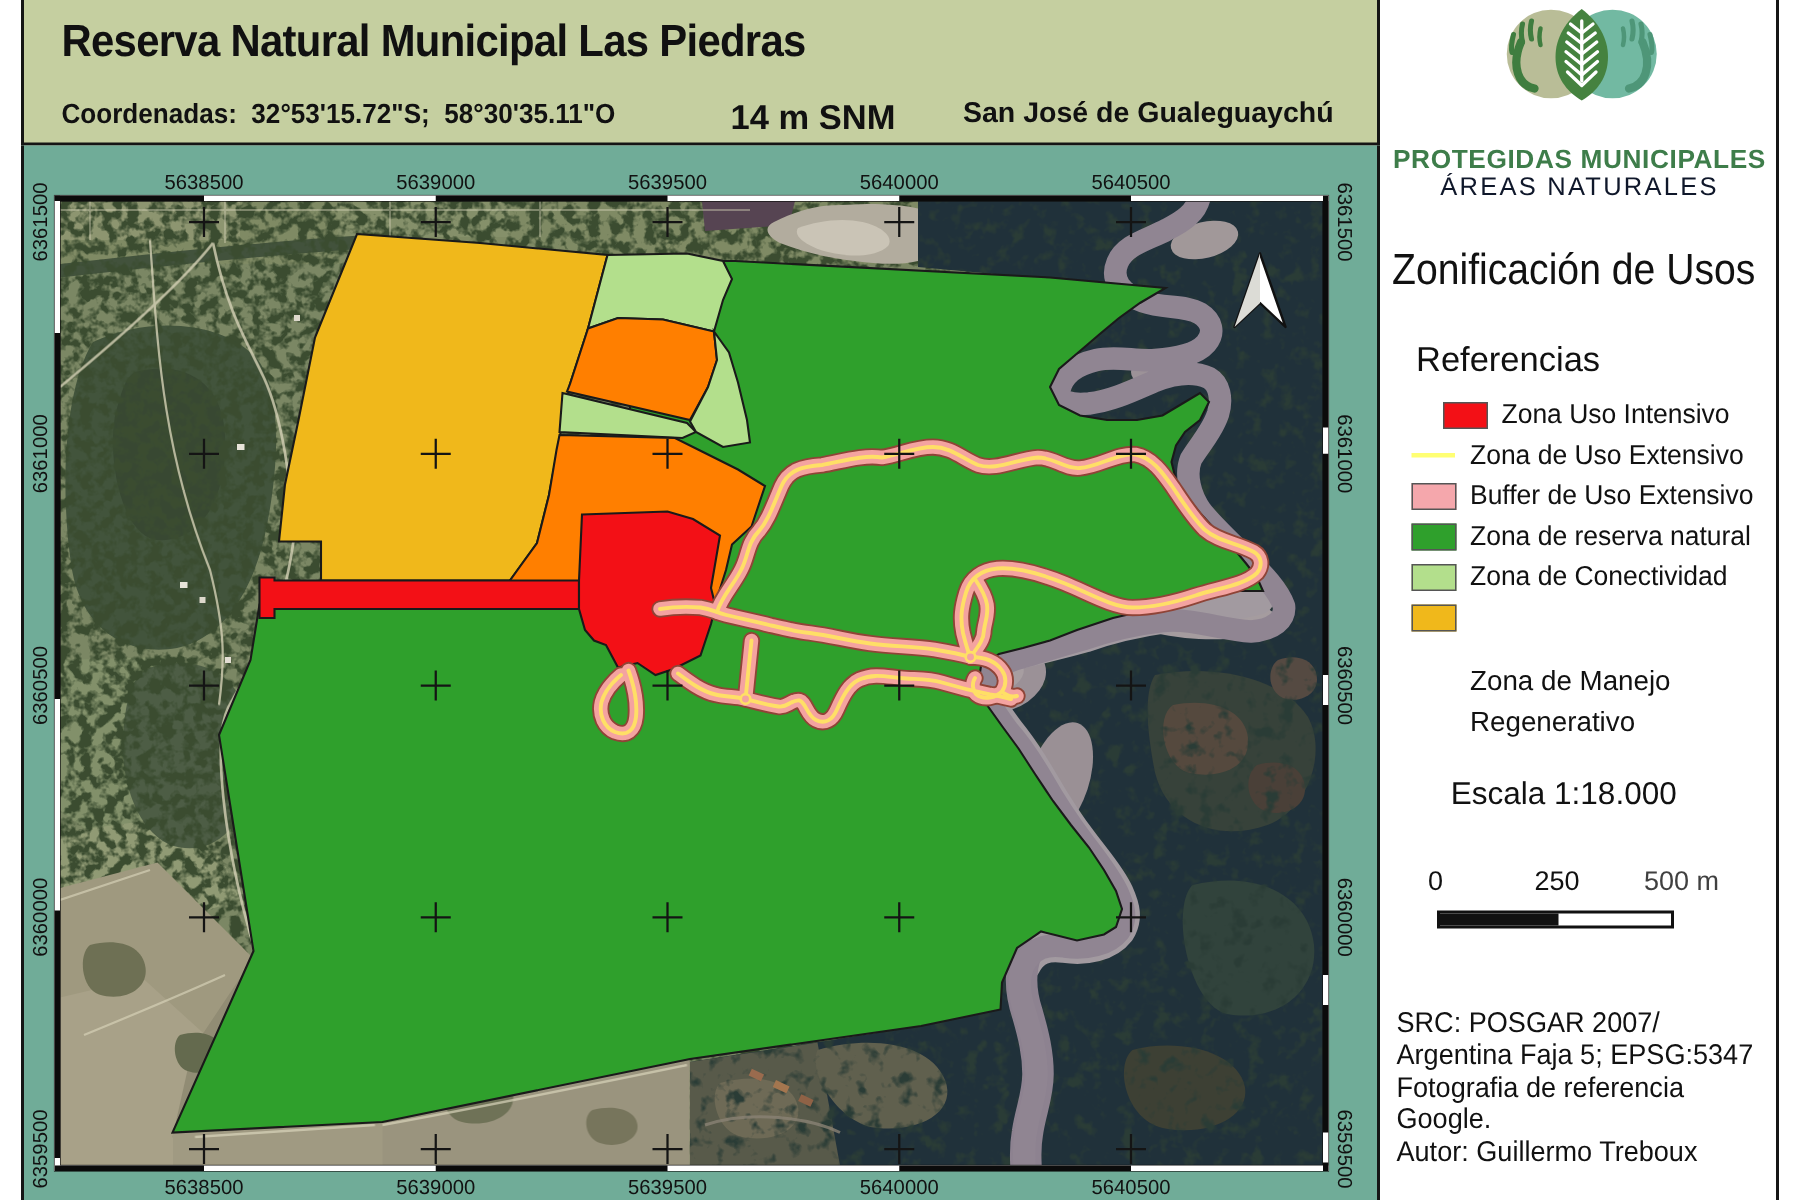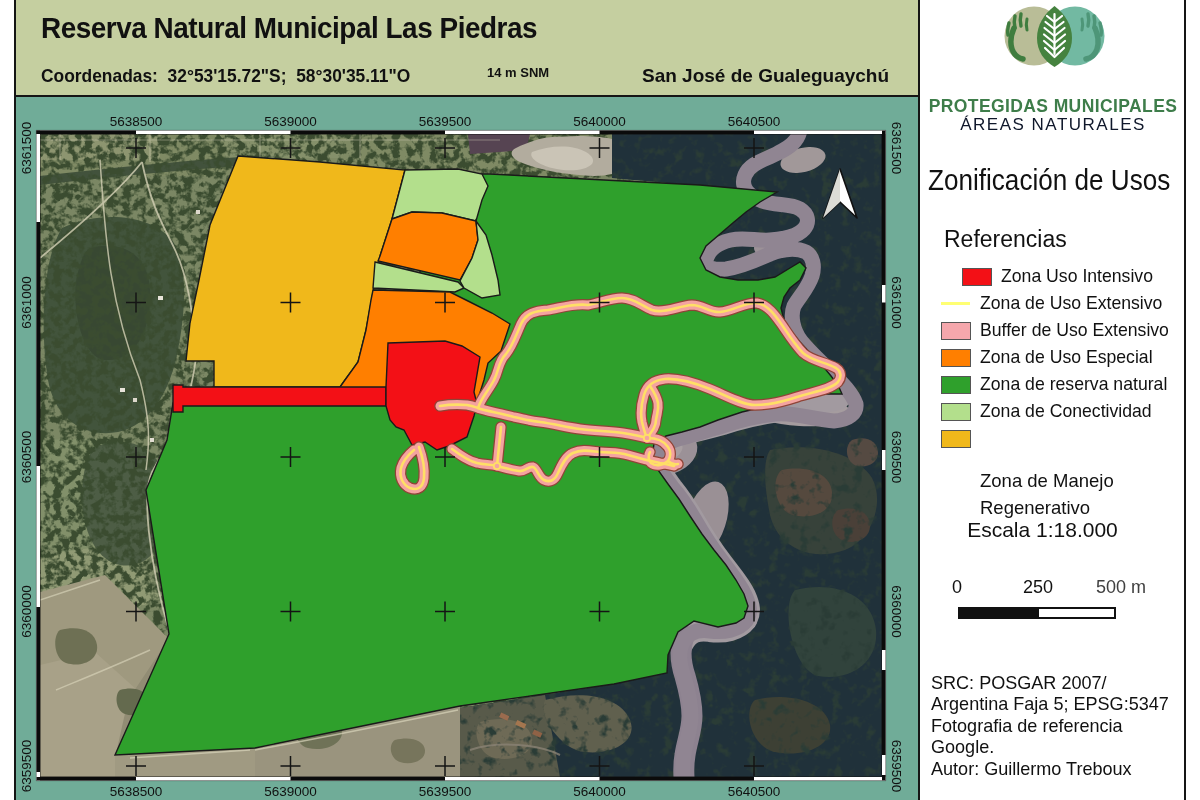--- a/index.html
+++ b/index.html
@@ -7,21 +7,21 @@
   .abs{position:absolute;}
 </style>
 </head>
 <body>
 
 <div class="abs" style="left:14px;top:-3px;width:906px;height:100px;background:#c5cfa0;border:2px solid #151515;box-sizing:border-box;">
 
   <div class="abs" style="left:25px;top:12px;font-size:30px;font-weight:bold;color:#111;letter-spacing:-0.5px;transform:scaleX(0.93);transform-origin:0 0;white-space:nowrap;">Reserva Natural Municipal Las Piedras</div>
 
   <div class="abs" style="left:25px;top:66px;font-size:18.5px;font-weight:bold;color:#111;transform:scaleX(0.94);transform-origin:0 0;white-space:nowrap;">Coordenadas:&nbsp; 32°53'15.72"S;&nbsp; 58°30'35.11"O</div>
-  <div class="abs" style="left:471px;top:66px;font-size:13px;font-weight:bold;color:#111;">14 m SNM</div>
+  <div class="abs" style="left:471px;top:66px;font-size:23px;font-weight:bold;color:#111;">14 m SNM</div>
   <div class="abs" style="left:626px;top:66px;font-size:19px;font-weight:bold;color:#111;">San José de Gualeguaychú</div>
 </div>
 
 <div class="abs" style="left:14px;top:97px;width:906px;height:703px;background:#70ac98;border-left:2px solid #151515;border-right:2px solid #151515;box-sizing:border-box;">
 </div>
 <svg class="abs" style="left:14px;top:97px;" width="906" height="703" viewBox="14 97 906 703">
 <defs>
   <clipPath id="mapclip">
         <rect x="40" y="134" width="842" height="643"></rect>
       </clipPath>
@@ -311,24 +311,20 @@
     <div style="position:relative;height:27px;">
       <span style="position:absolute;left:0;top:12px;width:29px;height:3px;background:#ffff73;"></span>
       <span style="position:absolute;left:39px;top:3px;font-size:18.2px;color:#111;white-space:nowrap;transform:scaleX(0.97);transform-origin:0 0;">Zona de Uso Extensivo</span>
     </div>
 
     <div style="position:relative;height:27px;">
       <span style="position:absolute;left:0;top:5px;width:28px;height:16px;background:#f5a7ac;border:1px solid #555;"></span>
       <span style="position:absolute;left:39px;top:3px;font-size:18.2px;color:#111;white-space:nowrap;transform:scaleX(0.97);transform-origin:0 0;">Buffer de Uso Extensivo</span>
     </div>
 
-    <div style="position:relative;height:27px;">
-      <span style="position:absolute;left:0;top:5px;width:28px;height:16px;background:#ff7f00;border:1px solid #555;"></span>
-      <span style="position:absolute;left:39px;top:3px;font-size:18.2px;color:#111;white-space:nowrap;transform:scaleX(0.97);transform-origin:0 0;">Zona de Uso Especial</span>
-    </div>
 
     <div style="position:relative;height:27px;">
       <span style="position:absolute;left:0;top:5px;width:28px;height:16px;background:#2fa02c;border:1px solid #555;"></span>
       <span style="position:absolute;left:39px;top:3px;font-size:18.2px;color:#111;white-space:nowrap;transform:scaleX(0.97);transform-origin:0 0;">Zona de reserva natural</span>
     </div>
 
     <div style="position:relative;height:27px;">
       <span style="position:absolute;left:0;top:5px;width:28px;height:16px;background:#b3df8c;border:1px solid #555;"></span>
       <span style="position:absolute;left:39px;top:3px;font-size:18.2px;color:#111;white-space:nowrap;transform:scaleX(0.97);transform-origin:0 0;">Zona de Conectividad</span>
     </div>

